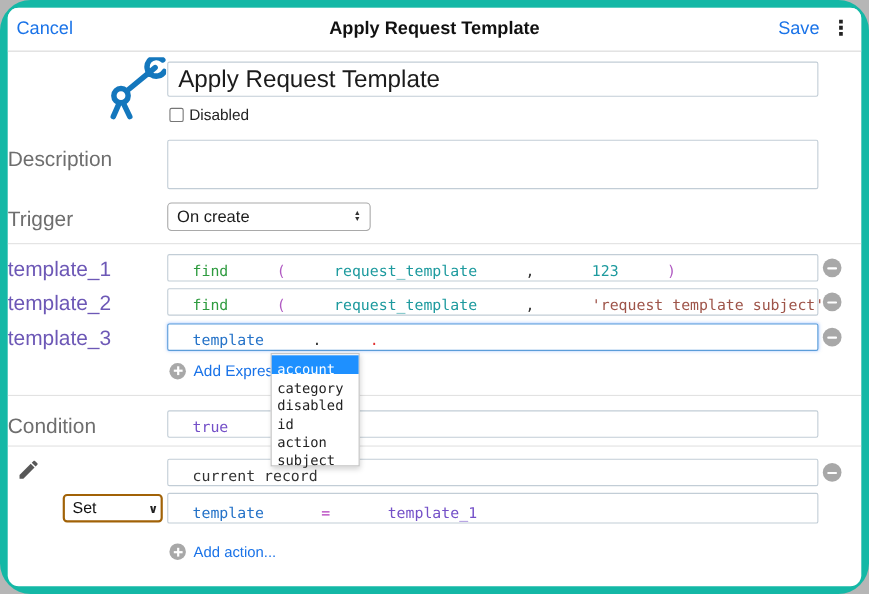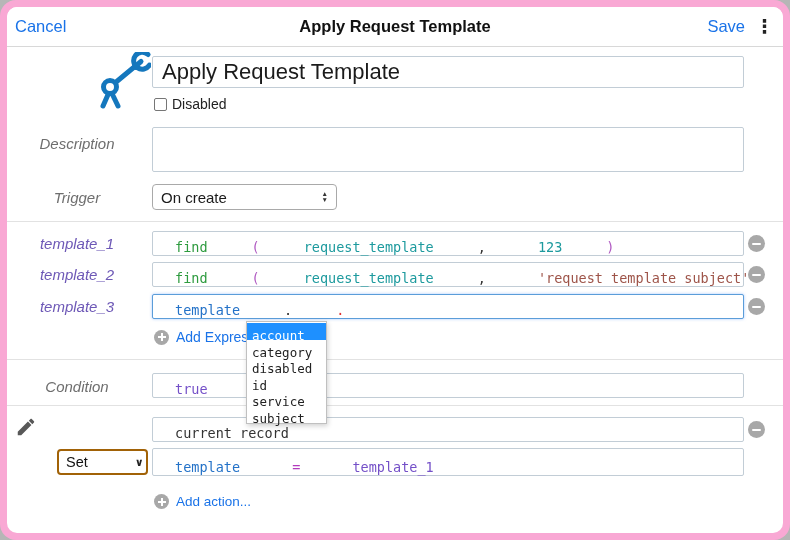--- a/index.html
+++ b/index.html
@@ -1,32 +1,32 @@
 <!DOCTYPE html>
 <html><head>
 <meta charset="utf-8">
 <style>
   * { margin:0; padding:0; box-sizing:border-box; }
   html,body { width:790px; height:540px; }
   body { background:#b6b6b6; font-family:"Liberation Sans","DejaVu Sans",sans-serif; position:relative; }
 
-  .frame { position:absolute; inset:0; background:#f9a8d4; border-radius:16px; }
+  .frame { position:absolute; inset:0; background:#14b8a6; border-radius:28px; }
   .window { position:absolute; inset:7px; background:#fff; border-radius:10px; overflow:hidden; }
 
   
   .header { position:absolute; top:0; left:0; right:0; height:40px; border-bottom:1px solid #d8d8d8; background:#fff; }
   .hbtn { position:absolute; top:10px; font-size:16.5px; color:#1a73e8; cursor:pointer; }
   .cancel { left:8px; }
   .save { right:38px; }
   .htitle { position:absolute; top:10px; left:0; right:0; text-align:center; font-size:16.5px; font-weight:bold; color:#111; }
   .dots { position:absolute; top:8px; right:10px; width:18px; height:24px; color:#222; font-size:19px; font-weight:bold; text-align:center; cursor:pointer; }
   .dots::before { content:"\22EE"; }
 
   
-  .lbl { position:absolute; left:0; width:140px; text-align:center; font-size:15px; color:#6e6e6e;font-style:italic; }
+  .lbl { position:absolute; left:0; width:140px; text-align:left; font-size:19px; color:#6e6e6e; }
   .lbl.purple { color:#6d58b6; }
   .inp { position:absolute; left:145px; width:592px; background:#fff; border:1px solid #c2cdd6; border-radius:2px; }
   .code { display:flex; align-items:flex-end; white-space:pre; font-family:"DejaVu Sans Mono",monospace; font-size:13.5px; padding-left:22px; height:25px; color:#333;gap:44px; }
   .focused { border:1px solid #5b9dd9; box-shadow:0 0 3px rgba(77,144,254,.5); }
 
   .tk-func { color:#2e9b3f; } .tk-paren { color:#b05ac2; }
   .tk-var  { color:#1d9a9e; } .tk-num   { color:#1d9a9e; }
   .tk-string { color:#9e5449; } .tk-field { color:#2472c8; }
   .tk-local { color:#7450c8; } .tk-op    { color:#b33bbd; }
   .tk-plain { color:#333; }    .tk-error { color:#e03131; }
@@ -129,21 +129,21 @@
     <div class="addlink" style="left:147px; top:322px">
       <span class="plus"></span>
       <span>Add Expression...</span>
     </div>
 
     <ul class="autocomplete">
         <li class="selected">account</li>
         <li>category</li>
         <li>disabled</li>
         <li>id</li>
-        <li>service</li>
+        <li>action</li>
         <li>subject</li>
       </ul>
 
     <div class="divider" style="top:352px"></div>
 
     <div class="lbl" style="top:371px">Condition</div>
     <div class="inp code" style="top:366px"><span class="tk-local">true</span></div>
 
     <div class="divider" style="top:398px"></div>
 

